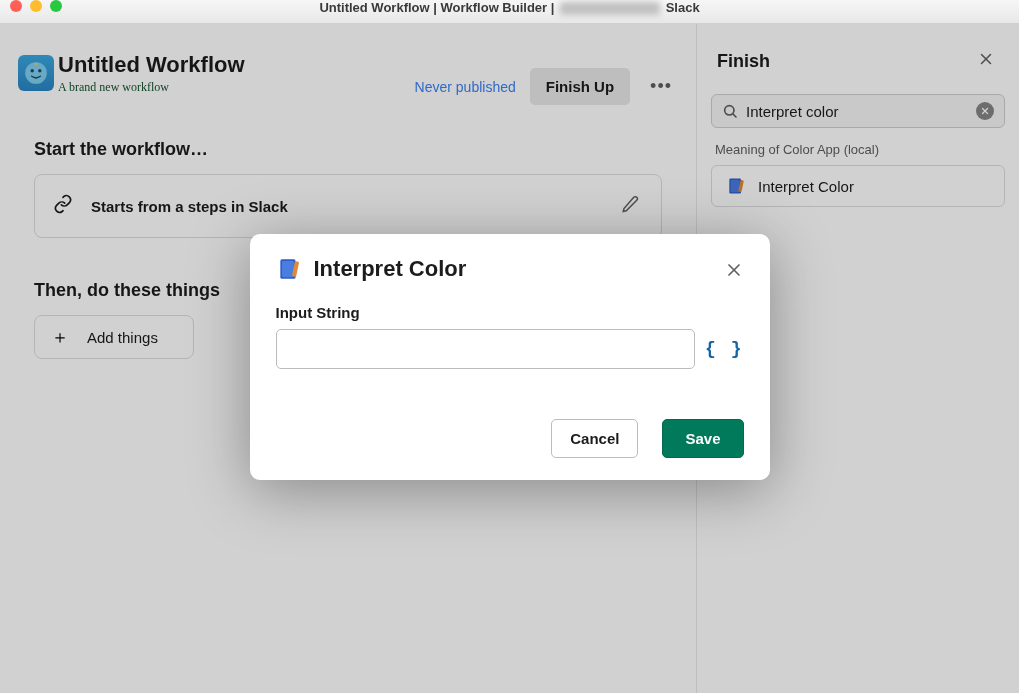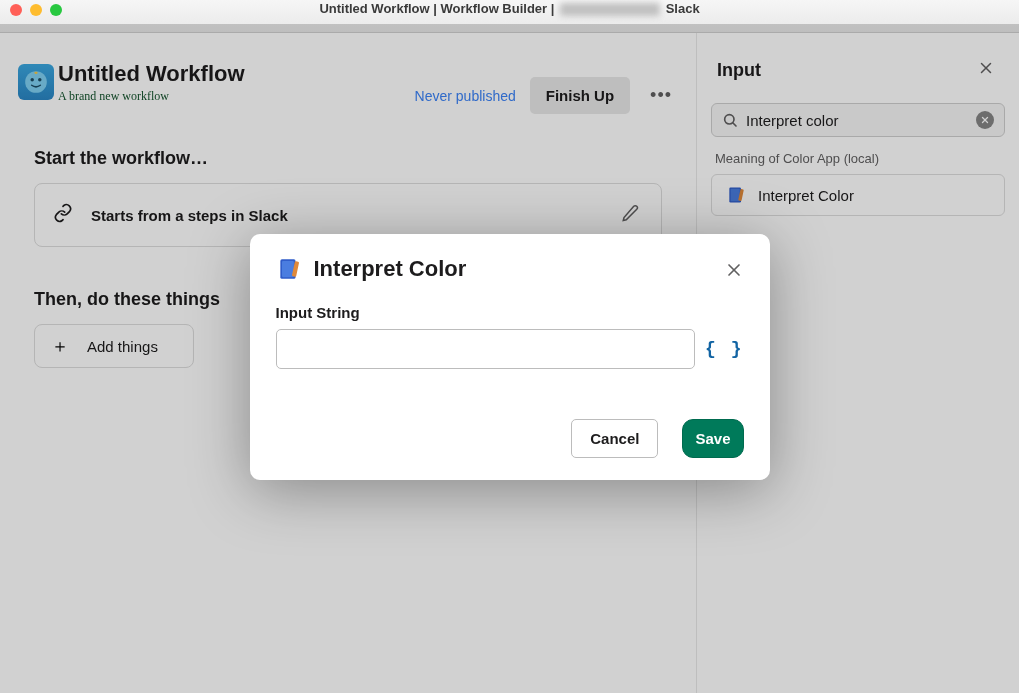--- a/index.html
+++ b/index.html
@@ -15,22 +15,22 @@
       overflow: hidden;
       position: relative;
     }
     
     
     .titlebar {
       height: 24px;
       background: linear-gradient(#f6f6f6, #e8e8e8);
       border-bottom: 1px solid #d0d0d0;
       display: flex;
-      align-items: flex-end;
-      padding: 16px 10px;
+      align-items: flex-start;
+      padding: 0 10px;
       position: relative;
     }
     .traffic-lights {
       display: flex;
       gap: 8px;
     }
     .traffic-light {
       width: 12px;
       height: 12px;
       border-radius: 50%;
@@ -351,22 +351,22 @@
       border-radius: 5px;
       padding: 10px 18px;
       font-size: 15px;
       font-weight: 700;
       color: #1d1c1d;
       cursor: pointer;
     }
     .btn-save {
       background: #007a5a;
       border: 1px solid #006b4f;
-      border-radius: 11px;
-      padding: 10px 12px;
+      border-radius: 5px;
+      padding: 10px 22px;
       font-size: 15px;
       font-weight: 700;
       color: #fff;
       cursor: pointer;
     }
 
     
     .book-icon-svg {
       width: 100%;
       height: 100%;
@@ -432,21 +432,21 @@
       <div class="section-title">Then, do these things</div>
       <div class="add-step-card">
         <span class="plus-icon">＋</span>
         <span class="add-label">Add things</span>
       </div>
     </div>
   </div>
 
   <div class="sidebar">
     <div class="sidebar-header">
-      <div class="sidebar-title">Input</div>
+      <div class="sidebar-title">Finish</div>
       <span class="sidebar-close">
         <svg width="18" height="18" viewBox="0 0 24 24" fill="none" stroke="currentColor" stroke-width="2" stroke-linecap="round">
           <line x1="18" y1="6" x2="6" y2="18"></line>
             <line x1="6" y1="6" x2="18" y2="18"></line>
         </svg>
       </span>
     </div>
 
     <div class="search-box">
       <svg class="mag" width="16" height="16" viewBox="0 0 24 24" fill="none" stroke="currentColor" stroke-width="2.5" stroke-linecap="round">

